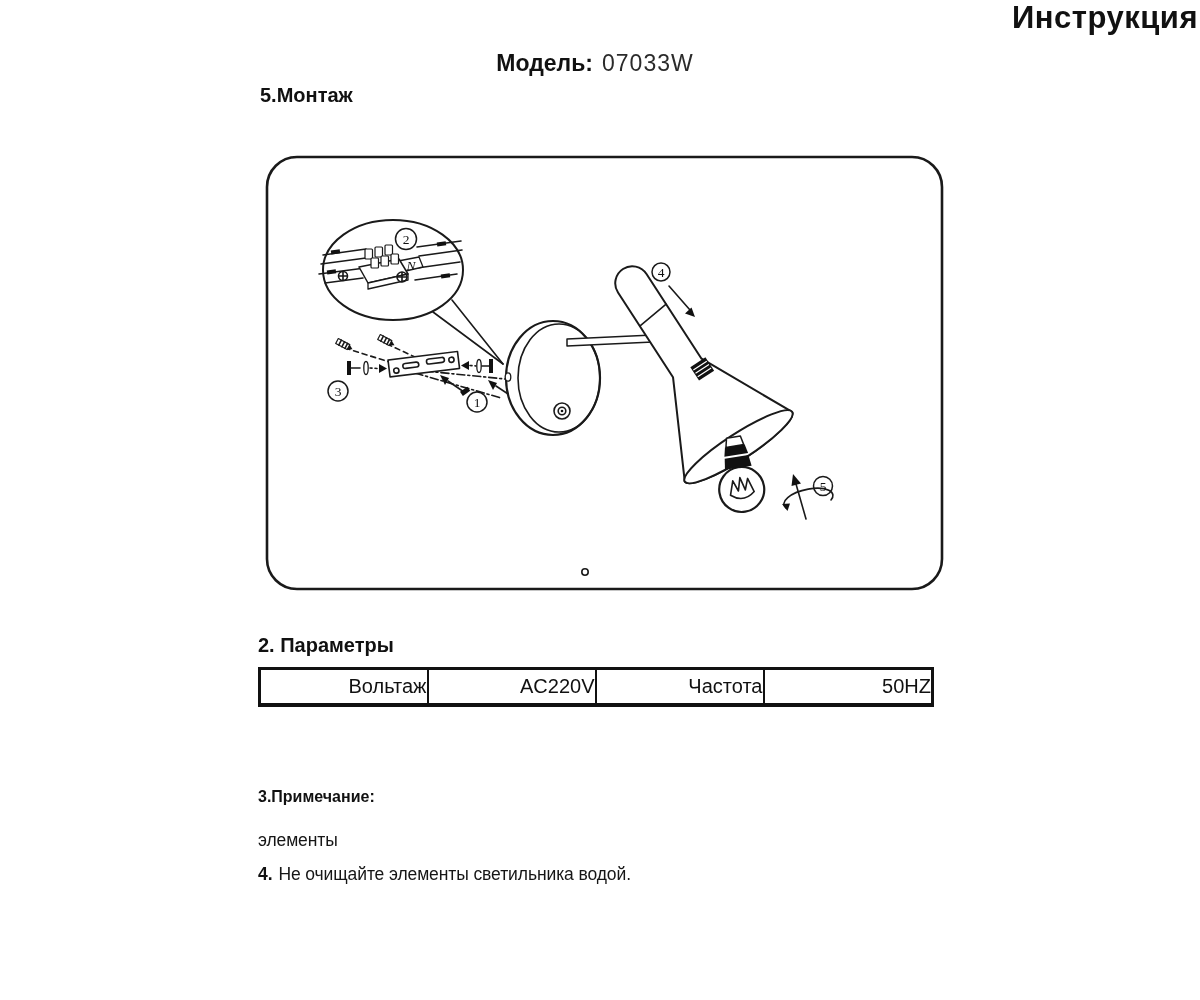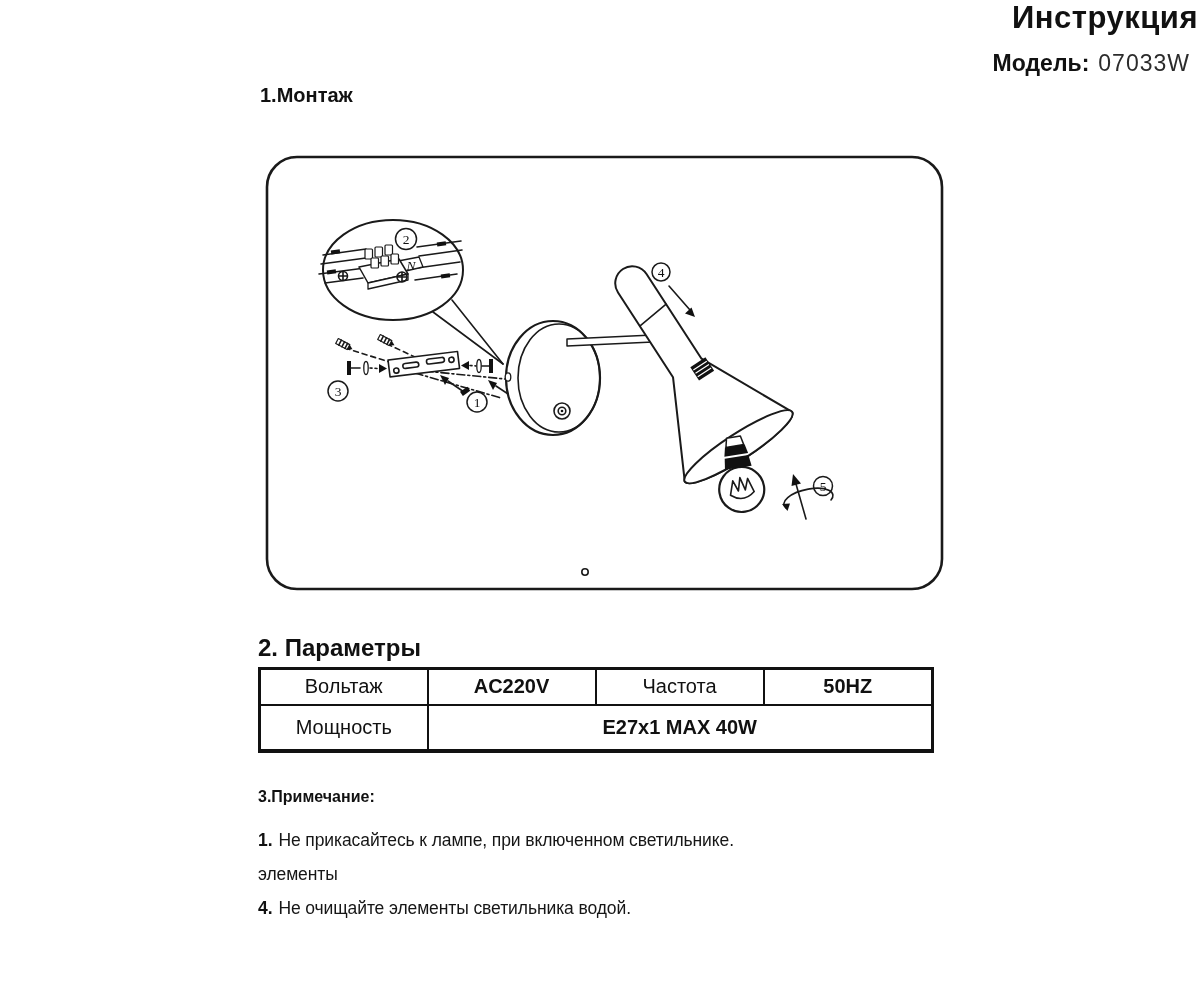--- a/index.html
+++ b/index.html
@@ -6,68 +6,68 @@
   html,body { width:1200px; height:1000px; background:#fff; }
   .page {
     position:relative; width:1200px; height:1000px; background:#fff;
     font-family:"Liberation Sans", sans-serif; color:#1a1a1a; overflow:hidden;
   }
   .title {
     position:absolute; top:0; left:8px; width:1190px; text-align:right;
     font-size:31px; font-weight:bold; letter-spacing:.5px; color:#111;
   }
   .model-line {
-    position:absolute; top:50px; left:0; width:1190px; text-align:right;
+    position:absolute; top:50px; left:0; width:1190px; text-align:center;
     font-size:23px;
   }
   .model-label { font-weight:bold; color:#111; }
   .model-value { font-weight:400; color:#2b2b2b; margin-left:9px; letter-spacing:1px; }
   .sec-heading { position:absolute; font-weight:bold; color:#111; }
   .sec1 { left:260px; top:84px;  font-size:20px; }
-  .sec2 { left:258px; top:634px; font-size:24px; }
+  .sec2 { left:258px; top:634px; font-size:20px; }
   .sec3 { left:258px; top:788px; font-size:16px; }
   .diagram-wrap { position:absolute; left:265px; top:155px; width:680px; height:437px; }
   svg { display:block; }
   
   .ln  { fill:none; stroke:#1a1a1a; stroke-width:1.6; stroke-linecap:round; stroke-linejoin:round; }
   .lw  { fill:#fff;  stroke:#1a1a1a; stroke-linejoin:round; }
   .fb  { fill:#111; stroke:none; }
   .mk  { fill:none; stroke:#1a1a1a; stroke-width:1.5; }
   .mk-txt { font-family:"Liberation Serif", serif; font-size:13.5px; fill:#111; text-anchor:middle; }
   
   .params-table {
     position:absolute; left:258px; top:667px; width:673px;
     border-collapse:collapse; table-layout:fixed;
     border:3px solid #111; border-bottom-width:4px;
   }
   .params-table td {
-    border:2.5px solid #111; text-align:center; vertical-align:middle;
+    border:2.5px solid #111; text-align:right; vertical-align:middle;
     font-size:20px; color:#111; overflow:hidden;
   }
   .row-volt td { height:36px; }
   .row-pow td  { height:46px; }
-  .cell-val { font-weight:bold; }
+  .cell-val { font-weight:normal; }
   
   .notes { position:absolute; left:258px; top:827px; width:710px; }
   .note-block { margin-bottom:7px; }
   .note-line { font-size:17.5px; line-height:27px; color:#161616; letter-spacing:-0.1px; }
   .note-num { font-weight:bold; margin-right:6px; color:#111; }
 </style>
 </head>
 <body>
 
 <div class="page">
 
   <div class="title">Инструкция</div>
 
   <div class="model-line">
     <span class="model-label">Модель:</span><span class="model-value">07033W</span>
   </div>
 
-  <div class="sec-heading sec1">1.Монтаж</div>
+  <div class="sec-heading sec1">5.Монтаж</div>
 
   <div class="diagram-wrap">
     <svg width="680" height="437" viewBox="0 0 680 437">
 
       <rect x="2" y="2" width="675" height="432" rx="30" class="lw" stroke-width="2.6"></rect>
 
       <g>
         <line x1="168" y1="157" x2="238" y2="209" class="ln" stroke-width="1.6"></line>
         <line x1="187" y1="145" x2="238" y2="209" class="ln" stroke-width="1.6"></line>
         <ellipse cx="128" cy="115" rx="70" ry="50" class="lw" stroke-width="2"></ellipse>
@@ -237,36 +237,26 @@
         <col style="width:168px">
         <col style="width:169px">
       </colgroup>
     <tbody>
         <tr class="row-volt">
       <td>Вольтаж</td>
       <td class="cell-val">AC220V</td>
       <td>Частота</td>
       <td class="cell-val">50HZ</td>
     </tr>
-    <tr class="row-pow">
-      <td>Мощность</td>
-      <td class="cell-val" colspan="3">E27x1 MAX 40W</td>
-    </tr>
   </tbody>
     </table>
 
   <div class="sec-heading sec3">3.Примечание:</div>
 
   <div class="notes">
-    <div class="note-block">
-      <div class="note-line">
-        <span class="note-num">1.</span><span>Не прикасайтесь к лампе, при включенном светильнике.</span>
-      </div>
-      <div class="note-line"></div>
-    </div>
     <div class="note-block">
       <div class="note-line">элементы</div>
     </div>
     <div class="note-block">
       <div class="note-line">
         <span class="note-num">4.</span><span>Не очищайте элементы светильника водой.</span>
       </div>
       <div class="note-line"></div>
     </div>
   </div>

